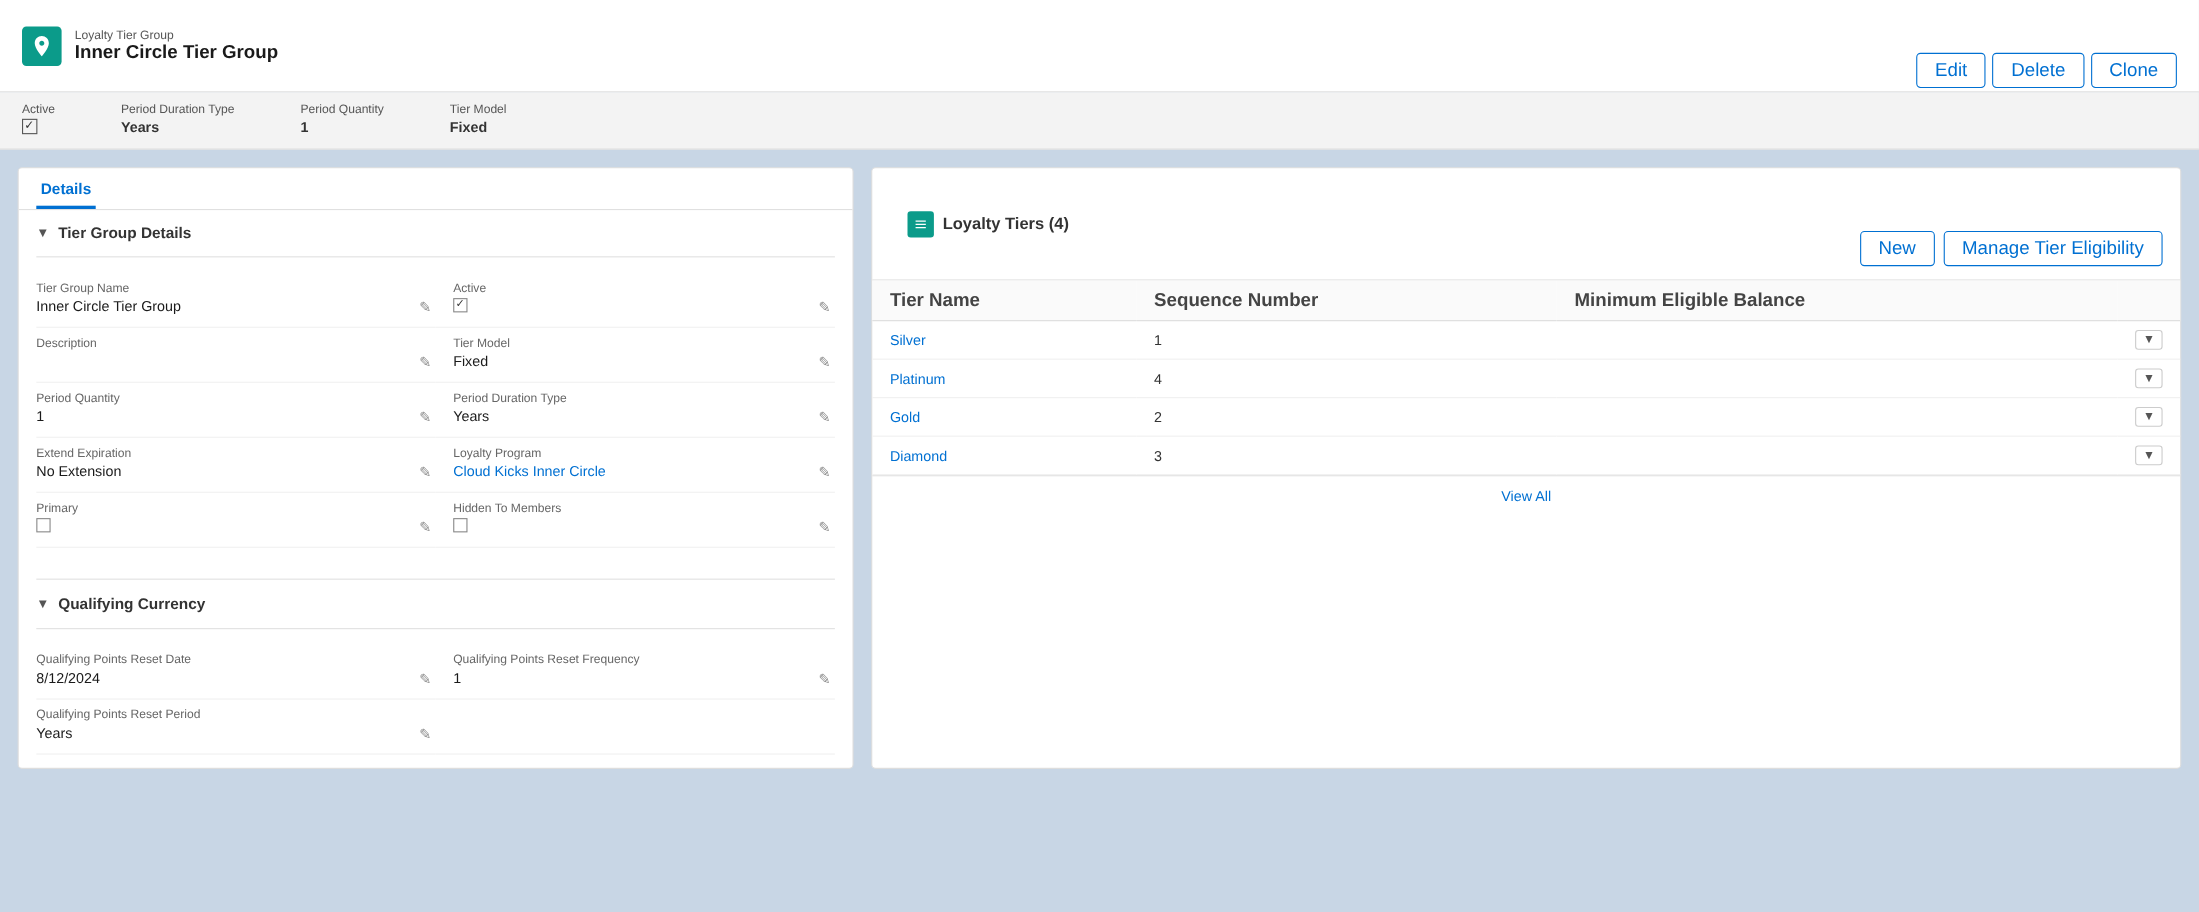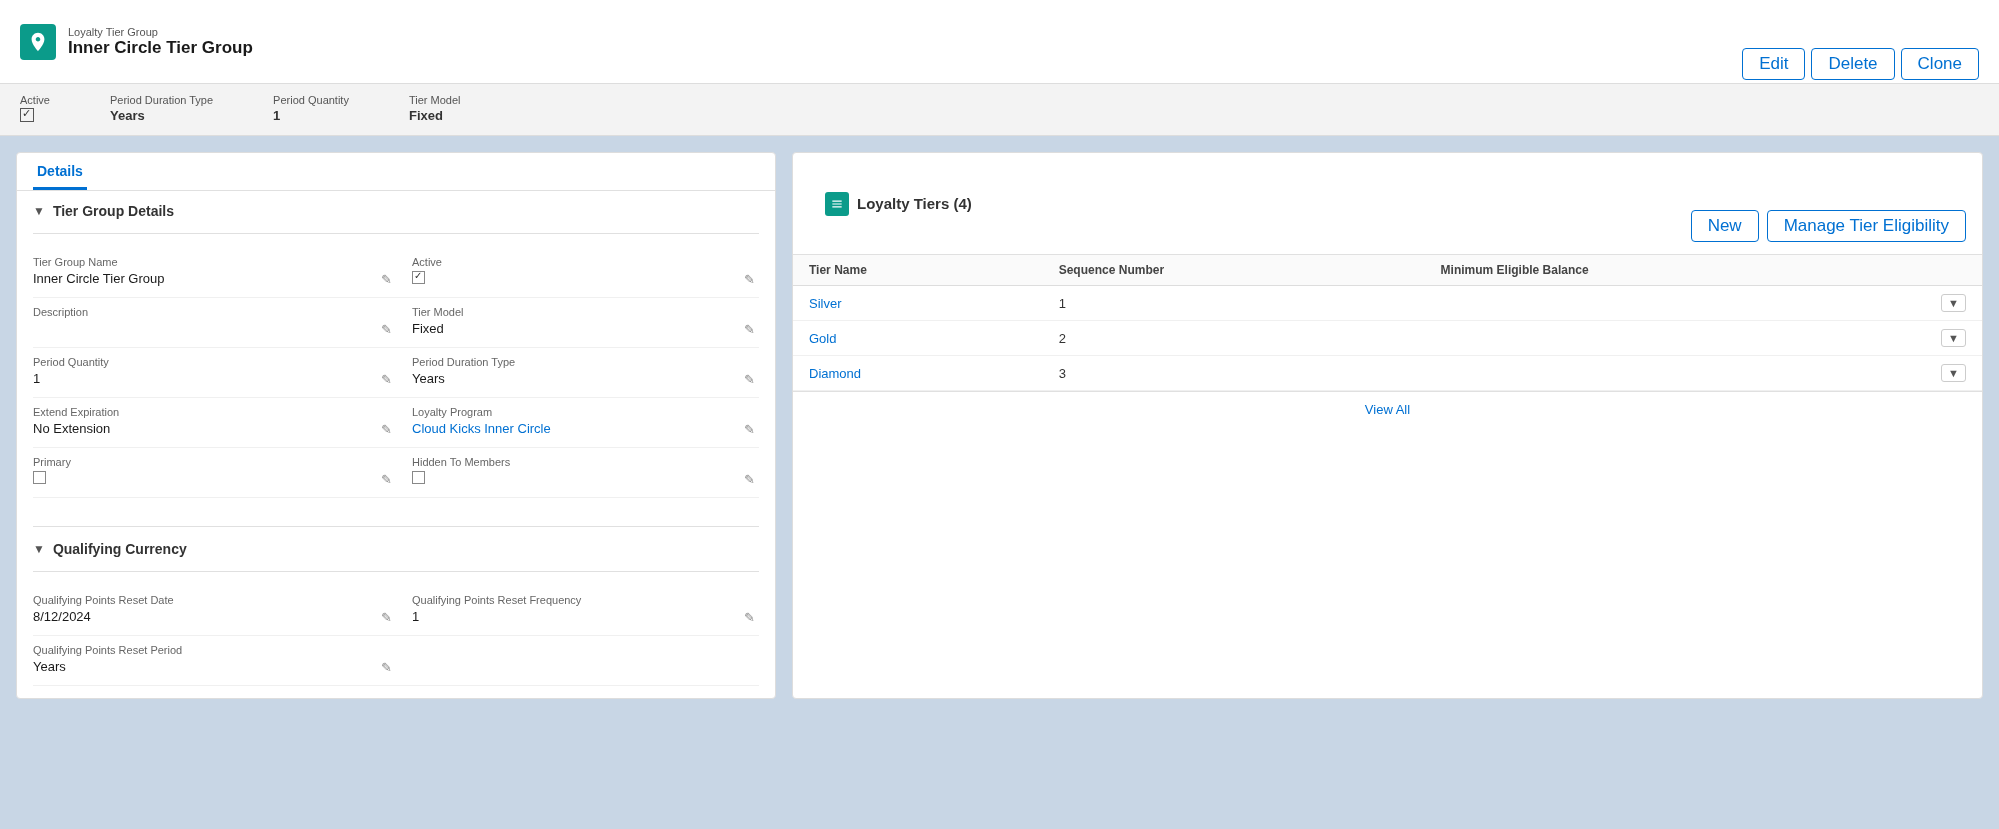--- a/index.html
+++ b/index.html
@@ -55,21 +55,21 @@
     .tiers-panel { background: #fff; border: 1px solid #ddd; border-radius: 4px; flex: 1; padding: 0; }
     .tiers-header { display: flex; align-items: center; justify-content: space-between; padding: 12px 16px; border-bottom: 1px solid #e0e0e0; }
     .tiers-header-left { display: flex; align-items: center; gap: 8px; margin-left: 16px; }
     .tiers-icon { width: 24px; height: 24px; background: #0b9b8a; border-radius: 3px; display: flex; align-items: center; justify-content: center; }
     .tiers-icon svg { width: 14px; height: 14px; fill: #fff; }
     .tiers-title { font-size: 15px; font-weight: 600; }
     .tiers-header-right { display: flex; gap: 8px; }
 
     
     .tiers-table { width: 100%; border-collapse: collapse; }
-    .tiers-table th { text-align: left; font-size: 12px; font-weight: 600; color: #444; padding: 8px 16px; border-bottom: 1px solid #ddd; background: #fafafa; }
+    .tiers-table th { text-align: left; font-size: 17px; font-weight: 600; color: #444; padding: 8px 16px; border-bottom: 1px solid #ddd; background: #fafafa; }
     .tiers-table td { padding: 8px 16px; border-bottom: 1px solid #f0f0f0; font-size: 13px; }
     .tiers-table td.link { color: #0070d2; cursor: pointer; }
     .tier-dropdown-btn { background: #fff; border: 1px solid #ccc; border-radius: 3px; padding: 2px 6px; cursor: pointer; font-size: 11px; color: #555; }
 
     .view-all-row { text-align: center; padding: 10px; border-top: 1px solid #e0e0e0; }
     .view-all-link { color: #0070d2; font-size: 13px; cursor: pointer; text-decoration: none; }
 
     
     .section-inner-divider { border: none; border-top: 1px solid #e0e0e0; margin: 4px 0 14px; }
   </style>
@@ -254,20 +254,26 @@
           </tr>
         </thead>
         <tbody id="tiers-tbody">
         <tr>
       <td class="link">Silver</td>
       <td>1</td>
       <td></td>
       <td><button class="tier-dropdown-btn">▼</button></td>
     </tr>
             <tr>
+      <td class="link">Platinum</td>
+      <td>4</td>
+      <td></td>
+      <td><button class="tier-dropdown-btn">▼</button></td>
+    </tr>
+            <tr>
       <td class="link">Gold</td>
       <td>2</td>
       <td></td>
       <td><button class="tier-dropdown-btn">▼</button></td>
     </tr>
             <tr>
       <td class="link">Diamond</td>
       <td>3</td>
       <td></td>
       <td><button class="tier-dropdown-btn">▼</button></td>

